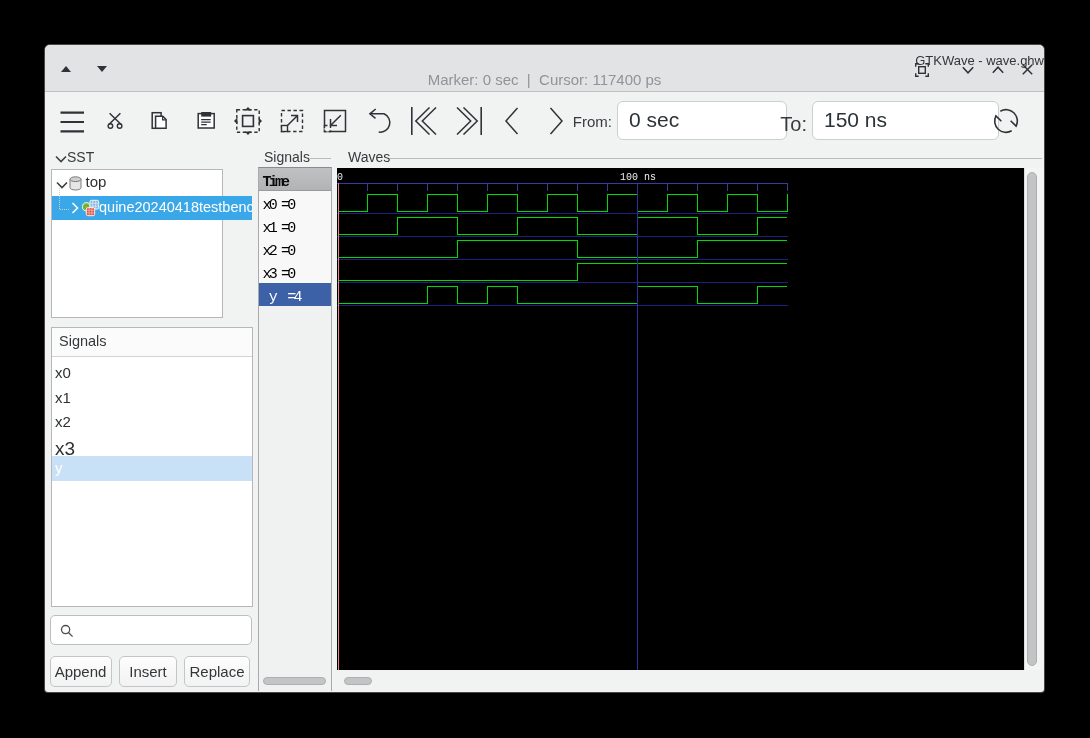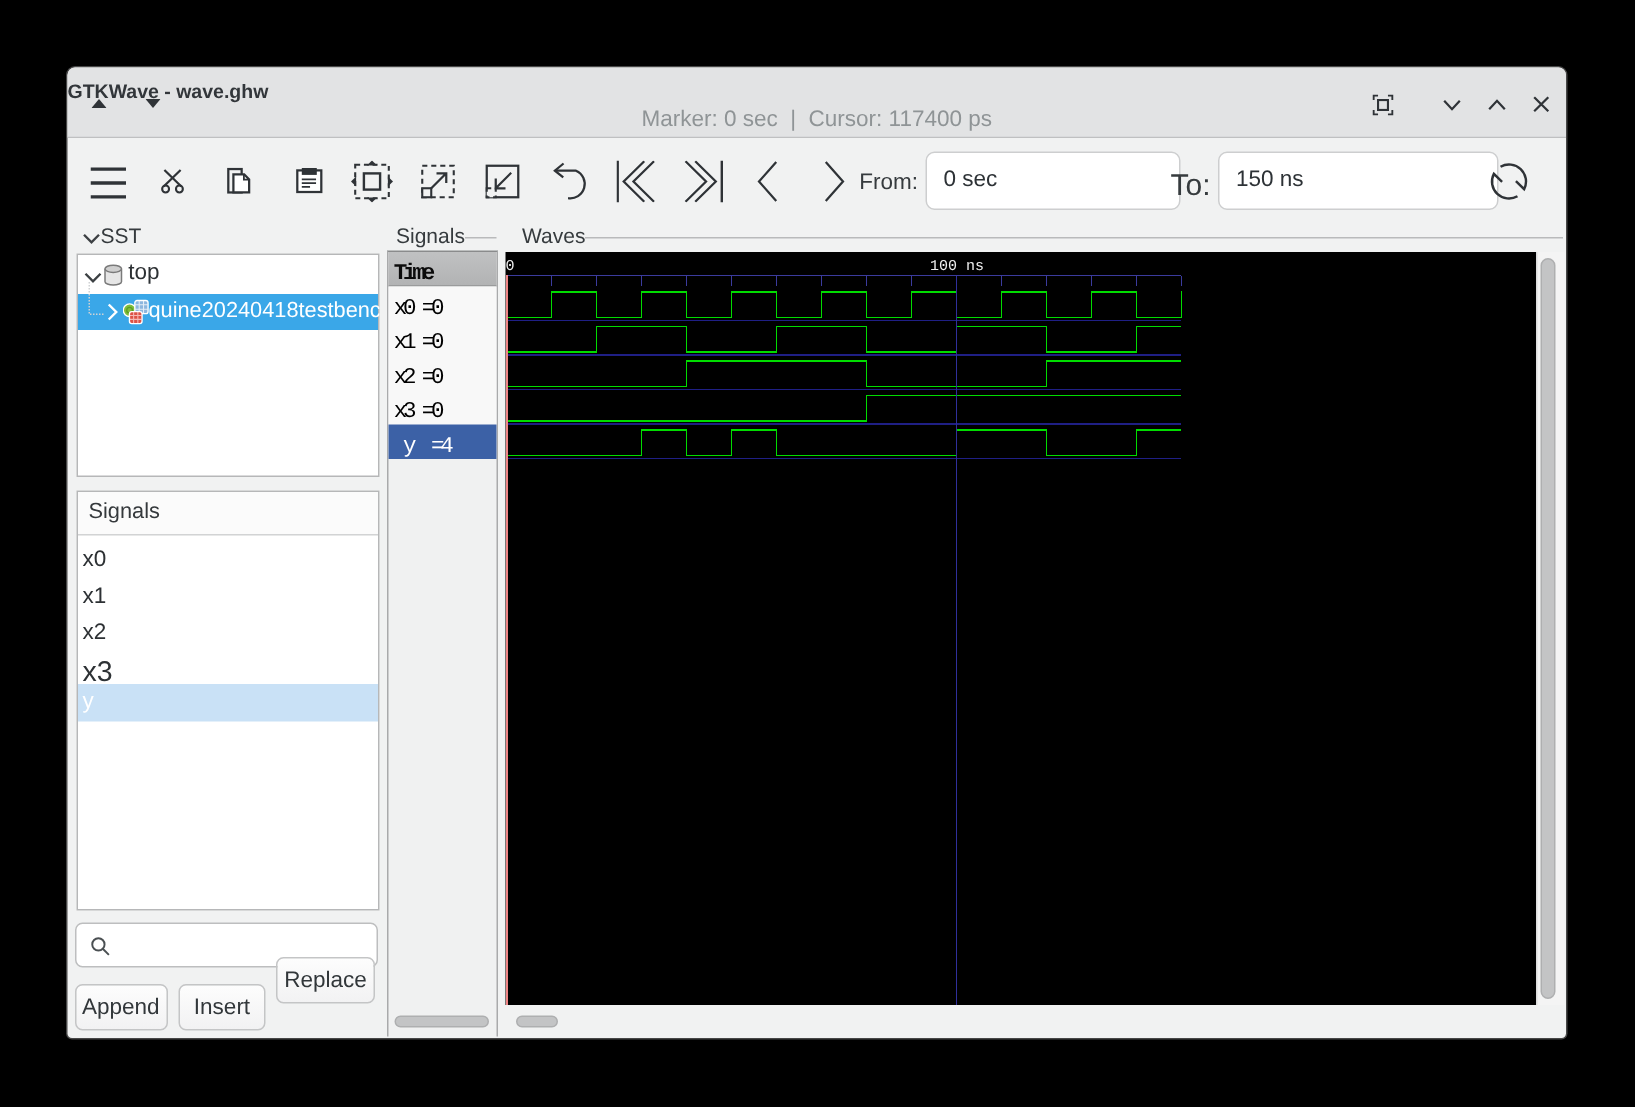--- a/index.html
+++ b/index.html
@@ -3,27 +3,27 @@
 * { margin:0; padding:0; box-sizing:border-box; }
 html,body { width:1090px; height:738px; background:#000; overflow:hidden;
   font-family:"Liberation Sans", sans-serif; }
 .abs { position:absolute; }
 svg { display:block; }
 #win { position:absolute; left:45px; top:45px; width:999px; height:647px;
   background:#f1f2f2; border-radius:5px 5px 3px 3px;
   box-shadow:0 0 0 1px rgba(130,130,130,.55); }
 #titlebar { position:absolute; left:0; top:0; width:999px; height:47px;
   background:#e2e3e4; border-bottom:1px solid #bfc0c1; border-radius:5px 5px 0 0; }
-#title { position:absolute; left:0; right:0; top:8px; text-align:left;
-  font-size:13px; font-weight:bold; color:#32363a; }
+#title { position:absolute; left:0; right:0; top:8px; text-align:right;
+  font-size:13px; font-weight:normal; color:#32363a; }
 #subtitle { position:absolute; left:0; right:0; top:26px; text-align:center;
   font-size:15px; color:#8f9496; }
 .lbl { position:absolute; font-size:14px; color:#363b3e; }
 .input { position:absolute; background:#fff; border:1px solid #cdcecf;
-  border-radius:6px; font-size:15px; color:#2d3236; line-height:36px;
+  border-radius:6px; font-size:21px; color:#2d3236; line-height:36px;
   padding-left:11px; }
 .panelbox { position:absolute; background:#fff; border:1px solid #b6b7b8; }
 .btn { position:absolute; height:31px; background:linear-gradient(#fdfdfd,#f2f2f3);
   border:1px solid #c4c5c6; border-radius:5px; font-size:15px; color:#32373a;
   text-align:center; line-height:29px; }
 .srow { position:absolute; left:0; width:200%; height:23px;
   font-family:"Liberation Mono", monospace; font-size:15px; color:#000;
   letter-spacing:-2.8px; line-height:30.5px; white-space:pre; }
 .thumb { position:absolute; background:#c3c4c5; border:1px solid #aeafb0; }
 </style></head><body>
@@ -153,21 +153,21 @@
       </svg>
     </div>
 
   <div class="abs" style="left:9.5px;top:109.5px;">
       <svg width="12" height="8" viewBox="0 0 12 8" fill="none" style="">
         <path d="M1,1.5 L6,6.5 L11,1.5" stroke="#3c4043" stroke-width="1.6"></path>
       </svg>
     </div>
   <div class="lbl" style="left:22px;top:104px;">SST</div>
 
-  <div class="panelbox" style="left:6px;top:124px;width:202px;height:149px;padding-left:18px;">
+  <div class="panelbox" style="left:6px;top:124px;width:172px;height:149px;padding-left:18px;">
     <div class="abs" style="left:3.5px;top:11px;">
         <svg width="12" height="8" viewBox="0 0 12 8" fill="none" style="">
           <path d="M1,1.5 L6,6.5 L11,1.5" stroke="#3c4043" stroke-width="1.6"></path>
         </svg>
       </div>
     <div class="abs" style="left:16.5px;top:6px;">
         <svg width="13" height="15" viewBox="0 0 13 15" fill="none" style="">
           <path d="M1,3.2 V11.8 C1,13 3.5,14 6.5,14 C9.5,14 12,13 12,11.8 V3.2" fill="#e6e6e6" stroke="#7a7a7a" stroke-width="1"></path>
           <ellipse cx="6.5" cy="3.2" rx="5.5" ry="2.4" fill="#cfcfcf" stroke="#7a7a7a" stroke-width="1"></ellipse>
         </svg>
@@ -212,21 +212,21 @@
     <div class="abs" style="left:9px;top:8px;">
         <svg width="14" height="14" viewBox="0 0 14 14" fill="none" style="">
           <circle cx="5.6" cy="5.6" r="4.1" stroke="#4a4f52" stroke-width="1.3"></circle>
           <path d="M8.7,8.7 L12.6,12.6" stroke="#4a4f52" stroke-width="1.3"></path>
         </svg>
       </div>
   </div>
 
   <div class="btn" style="left:4.5px;top:611px;width:62px;">Append</div>
   <div class="btn" style="left:74px;top:611px;width:58px;">Insert</div>
-  <div class="btn" style="left:139px;top:593px;width:66px;">Replace</div>
+  <div class="btn" style="left:139px;top:611px;width:66px;">Replace</div>
 
   <div class="lbl" style="left:219px;top:104px;">Signals</div>
   <div class="abs" style="left:265px;top:112.5px;width:21px;border-top:1px solid #b9babb;"></div>
   <div class="abs" style="left:213px;top:122px;width:74px;height:524px;background:#f0f1f1;border-left:1px solid #a9aaab;border-right:1px solid #a9aaab;border-top:1px solid #8a8b8c;">
     <div class="abs" style="left:0;top:0;width:100%;height:23px;background:linear-gradient(#c0c1c2,#b2b3b4);border-bottom:1px solid #9a9b9c;padding-left:18px;">
       <div class="srow" style="top:0;left:3.5px;font-weight:bold;color:#0b0b0b;">Time</div>
     </div>
     <div class="abs" style="left:0;top:23px;width:100%;height:115px;background:#f8f8f8;"></div>
     <div class="srow" style="left:3.5px;top:23px;">x0 =0</div>
     <div class="srow" style="left:3.5px;top:46px;">x1 =0</div>

